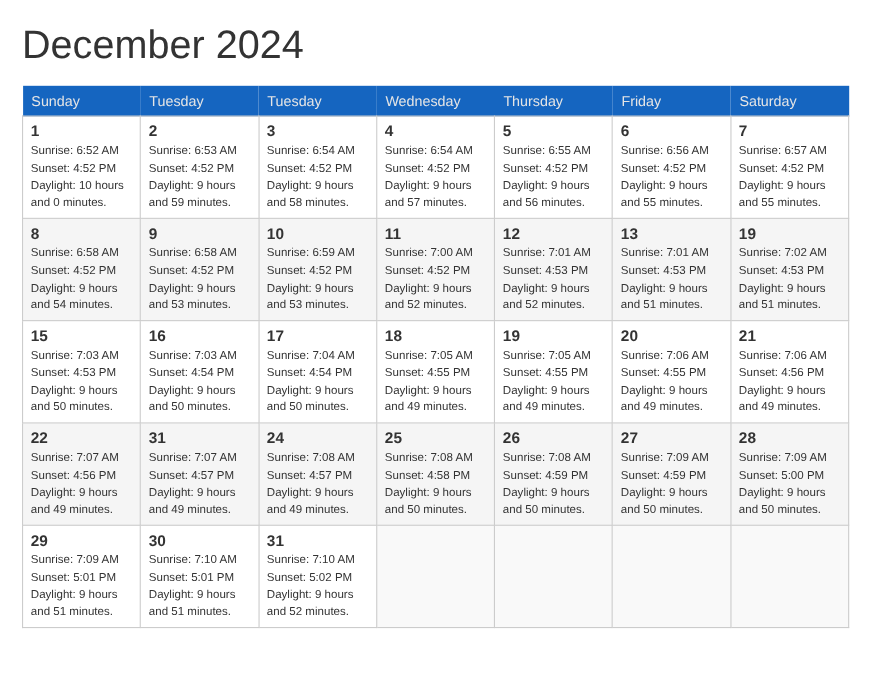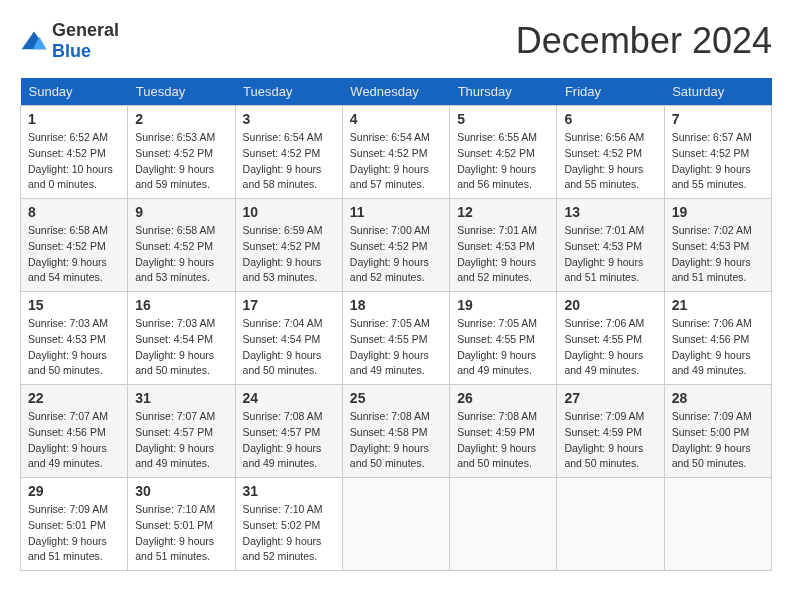--- a/index.html
+++ b/index.html
@@ -83,30 +83,20 @@
       line-height: 1.5;
     }
     td.empty {
       background: #f9f9f9;
     }
   </style>
 </head>
 <body>
 
 <div class="header">
-  <div class="logo">
-    <svg class="logo-icon" viewBox="0 0 40 32">
-      <polygon points="20,2 38,28 2,28" fill="#1565c0"></polygon>
-      <polygon points="28,10 38,28 18,28" fill="#42a5f5"></polygon>
-    </svg>
-    <div>
-      <span class="logo-text-general">General</span><br>
-      <span class="logo-text-blue">Blue</span>
-    </div>
-  </div>
   <div class="title-block">
     <div class="month-title">December 2024</div>
   </div>
 </div>
 
 <table>
   <thead>
     <tr>
       <th>Sunday</th>
       <th>Tuesday</th>

